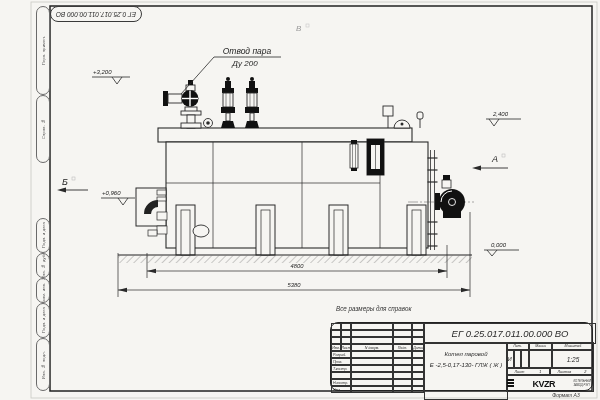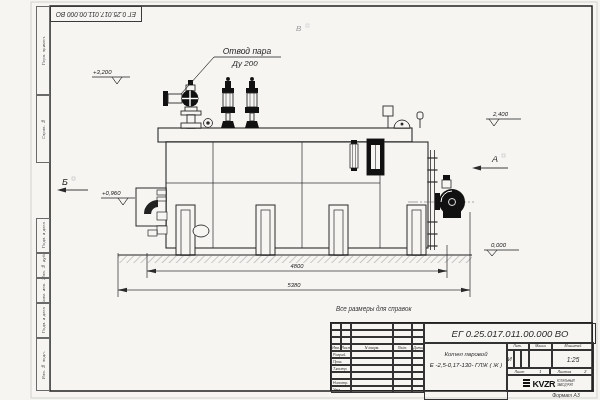--- a/index.html
+++ b/index.html
@@ -4,21 +4,21 @@
 <style>
   html,body{margin:0;padding:0;}
   body{
     width:600px;height:400px;overflow:hidden;
     background:#f6f5f2;
     font-family:"Liberation Sans",sans-serif;
     color:#2a2a2a;
     position:relative;
   }
   #sheet{position:absolute;left:0;top:0;width:600px;height:400px;}
-  .abs{position:absolute;box-sizing:border-box;}
+  .abs{position:absolute;box-sizing:border-box;border-radius:8px;}
   
   .side-cell{
     left:36px;width:14px;
     border:0.8px solid #6a6a6a;
     display:flex;align-items:center;justify-content:center;
     font-size:4px;color:#555;
     writing-mode:vertical-rl;transform:rotate(180deg);
     letter-spacing:.2px;white-space:nowrap;overflow:hidden;
   }
   
@@ -51,21 +51,21 @@
       font-size:6px;font-style:italic;line-height:11px;text-align:center;}
   .tb-lmh{position:absolute;left:82px;top:19px;width:88px;height:8px;display:flex;}
   .tb-lmh .tc{height:8px;}
   .w23{width:23px}.w42s{width:42px;flex:1}
   .tb-vals{position:absolute;left:82px;top:27px;width:88px;height:18px;display:flex;}
   .mini{width:7.67px;border:0.5px solid #333;box-sizing:border-box;display:flex;align-items:center;justify-content:center;font-size:5.5px;font-style:italic;}
   .vcell{border:0.5px solid #333;box-sizing:border-box;display:flex;align-items:center;justify-content:center;font-size:6.5px;font-style:italic;}
   .tb-sheetrow{position:absolute;left:82px;top:45px;width:88px;height:7px;display:flex;}
   .sheetcell{width:44px;border:0.5px solid #333;box-sizing:border-box;display:flex;align-items:center;justify-content:space-around;font-size:3.8px;font-style:italic;}
   .tb-logo{position:absolute;left:82px;top:52px;width:88px;height:17px;border:0.5px solid #333;box-sizing:border-box;
-      display:flex;align-items:center;justify-content:center;gap:2px;padding-right:2px;}
+      display:flex;align-items:center;justify-content:space-between;gap:2px;padding-right:2px;}
   .logo-bars{width:7px;height:9px;background:repeating-linear-gradient(#111 0 2px,transparent 2px 3.2px);}
   .logo-word{font-size:9px;font-weight:bold;letter-spacing:-0.5px;color:#111;}
   .logo-sub{display:flex;flex-direction:column;font-size:2.8px;color:#333;line-height:3.2px;font-style:italic;}
   #format-note{left:540px;top:391.5px;width:52px;font-size:5px;font-style:italic;text-align:center;color:#333;}
   svg text{font-family:"Liberation Sans",sans-serif;}
 </style>
 </head>
 <body>
 
 <div id="sheet">

